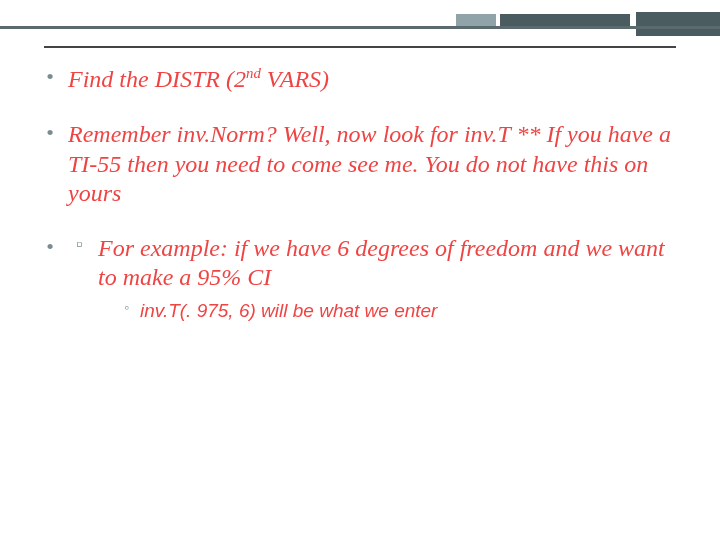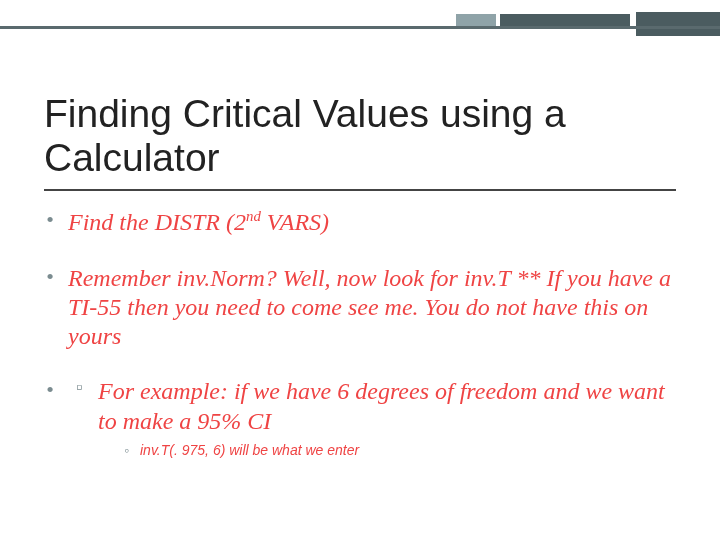--- a/index.html
+++ b/index.html
@@ -28,36 +28,35 @@
     font-size: 24px; color: #ef4444; line-height: 1.22; font-style: italic;
   }
   .li1 { padding-left: 24px; position: relative; margin-bottom: 26px; }
   .li1::before { content: "•"; position: absolute; left: 2px; top: 0; color: #7b8c90; font-size: 22px; }
   .sup { font-size: 0.62em; vertical-align: super; }
   .li2 { padding-left: 54px; position: relative; margin-top: 20px; }
   .li2::before { content: "▫"; position: absolute; left: 32px; top: 0; color: #7b8c90; font-size: 18px; }
   .li3 {
     padding-left: 96px; position: relative; margin-top: 6px;
     font-family: "Trebuchet MS", "Lucida Sans Unicode", sans-serif;
-    font-size: 14px;
+    font-size: 19px;
   }
   .li3::before { content: "◦"; position: absolute; left: 80px; top: 0; color: #7b8c90; font-size: 14px; }
 </style>
 </head>
 <body>
 
 <div class="slide">
   <div class="topline"></div>
   <div class="blocks">
     <div class="block b1"></div>
     <div class="block b2"></div>
     <div class="block b3"></div>
   </div>
 
-  <div class="title">Finding Critical Values using a Calculator</div>
   <div class="underline"></div>
 
   <div class="content">
     <div class="li1">
       <span>Find the DISTR (2</span><span class="sup">nd</span><span> VARS)</span>
     </div>
 
     <div class="li1">
       <span>Remember inv.Norm? Well, now look for inv.T ** If you have a TI-55 then you need to come see me. You do not have this on yours</span>
     </div>

